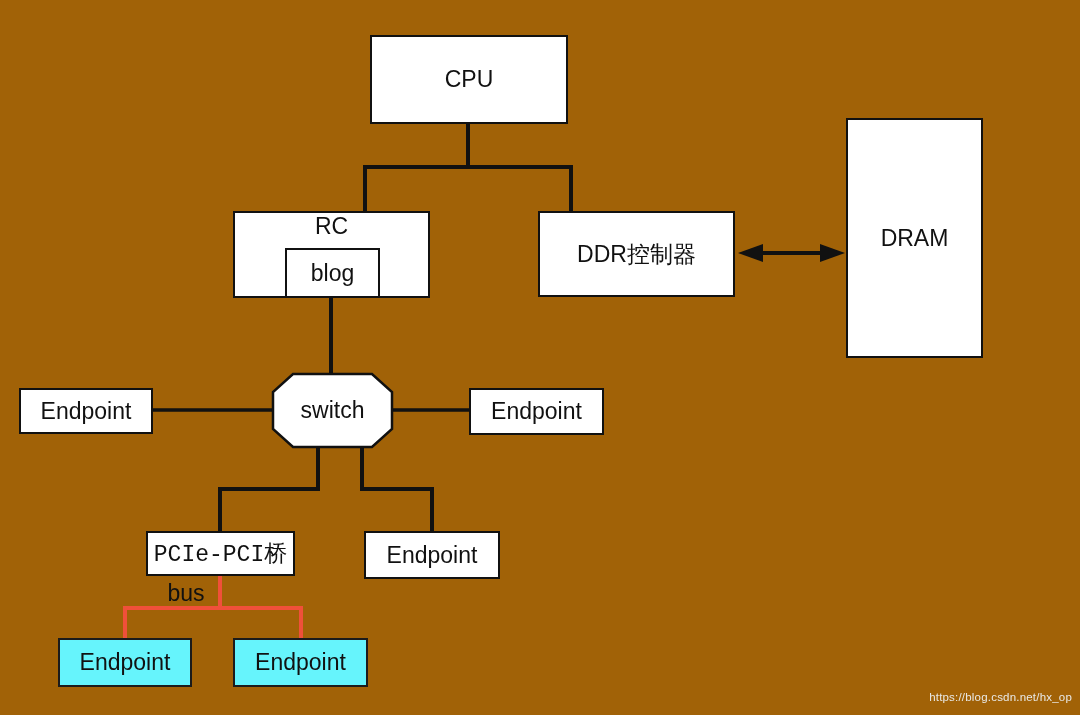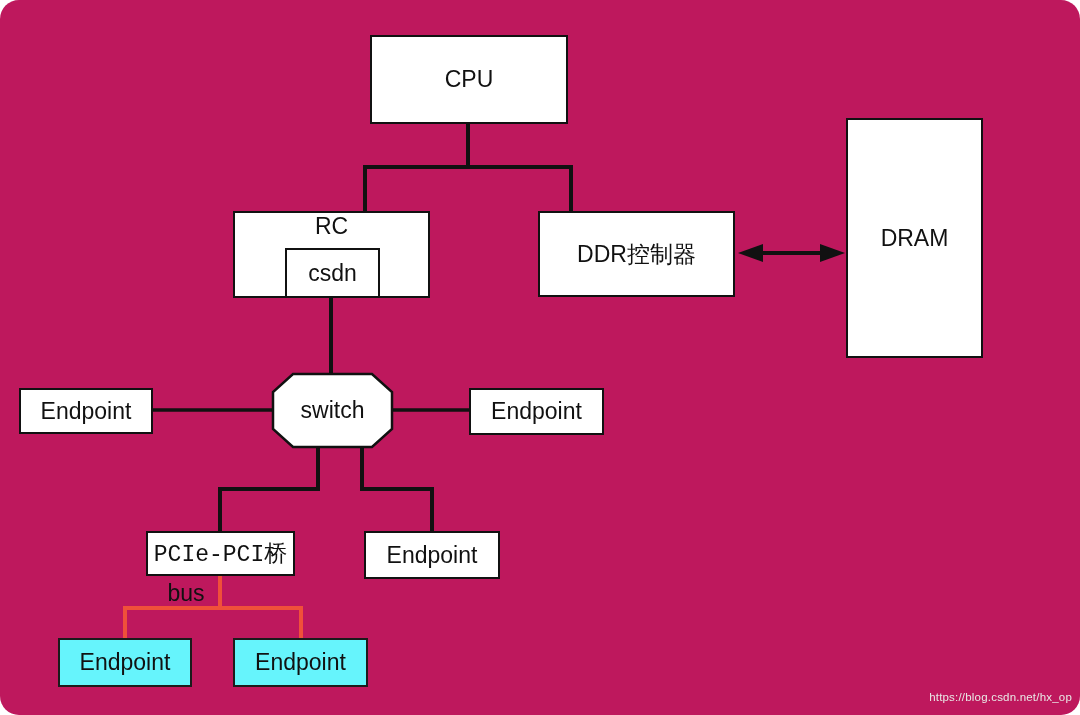--- a/index.html
+++ b/index.html
@@ -1,23 +1,22 @@
 <!DOCTYPE html>
 <html><head>
 <meta charset="utf-8">
 <style>
   html,body{margin:0;padding:0;background:#ffffff;}
   .stage{
     position:relative;
     width:1080px;height:715px;
-    background:#be185d;
+    background:#a16207;
     overflow:hidden;
     font-family:"Liberation Sans", sans-serif;
     color:#111111;
-    border-radius:19px;
   }
   .wires{position:absolute;left:0;top:0;z-index:1;}
   .wire{fill:none;stroke:#111111;stroke-width:4;stroke-linecap:butt;stroke-linejoin:miter;}
   .wire.thin{stroke-width:3.5;}
   .wire.red{stroke:#f0503a;}
   .arrowhead{fill:#111111;stroke:none;}
   .octagon{fill:#ffffff;stroke:#111111;stroke-width:2.5;}
   .node{
     position:absolute;
     background:#ffffff;
@@ -76,21 +75,21 @@
   </svg>
 
   <div class="node" style="left:370px;top:35px;width:198px;height:89px;">
     <span>CPU</span>
   </div>
 
   <div class="node rc" style="left:233px;top:211px;width:197px;height:87px;">
     <span>RC</span>
   </div>
   <div class="node" style="left:285px;top:248px;width:95px;height:50px;">
-    <span>csdn</span>
+    <span>blog</span>
   </div>
 
   <div class="node" style="left:538px;top:211px;width:197px;height:86px;text-align:right;">
     <span>DDR控制器</span>
   </div>
 
   <div class="node" style="left:846px;top:118px;width:137px;height:240px;">
     <span>DRAM</span>
   </div>
 

